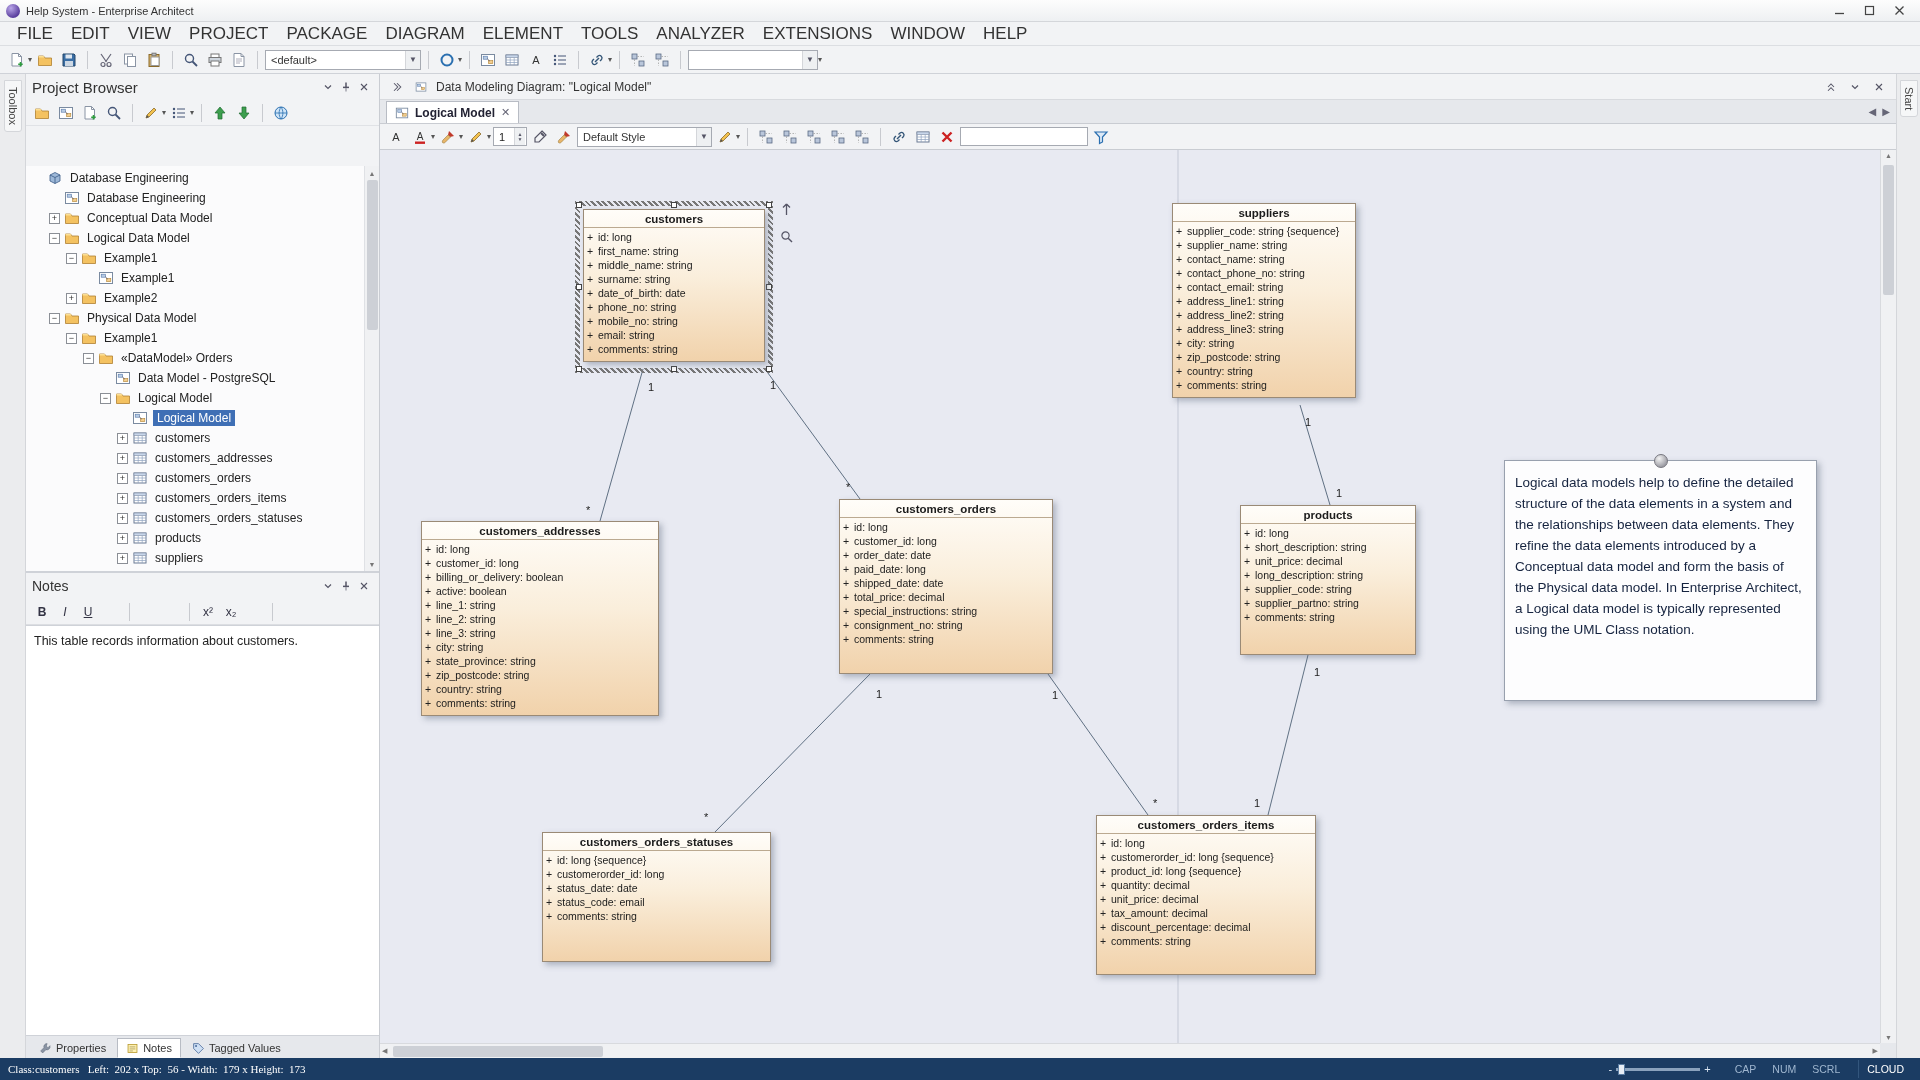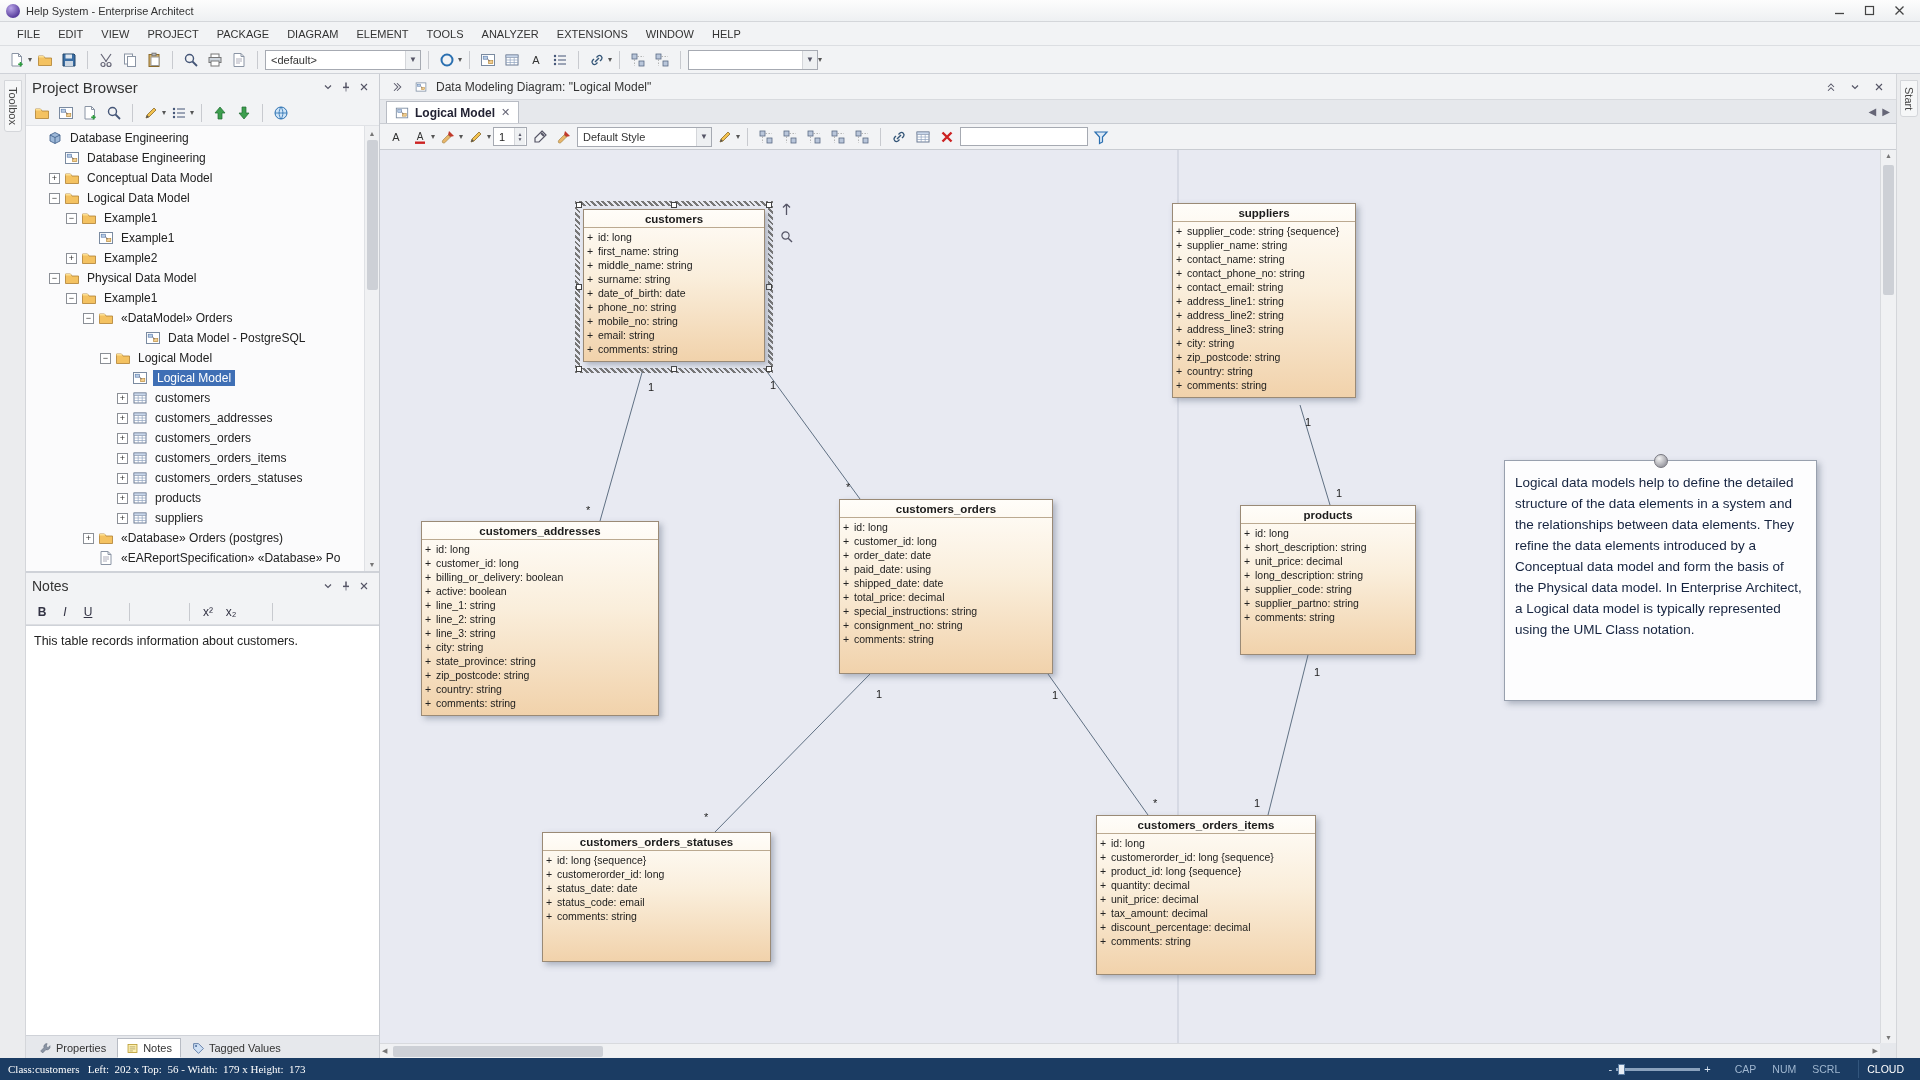--- a/index.html
+++ b/index.html
@@ -8,21 +8,21 @@
 
   
   .titlebar{height:22px;background:linear-gradient(#fdfdfd,#eef0f2);border-bottom:1px solid #d4d6da;display:flex;align-items:center;padding:0 6px;flex:0 0 auto;}
   .app-logo{width:14px;height:14px;border-radius:50%;background:radial-gradient(circle at 35% 30%,#b9a6e8,#5a3f9e 70%);margin-right:6px;flex:0 0 auto;}
   .title-text{font-size:11px;color:#333;flex:1;}
   .winbtn{width:30px;height:18px;display:flex;align-items:center;justify-content:center;color:#444;font-size:11px;cursor:default;}
   .winbtn svg{width:11px;height:11px;}
 
   
   .menubar{height:24px;background:#f2f3f5;border-bottom:1px solid #dcdee2;display:flex;align-items:center;padding:0 8px;flex:0 0 auto;}
-  .menu-item{padding:3px 9px;font-size:11px;color:#333;cursor:default;}
+  .menu-item{padding:3px 9px;font-size:17px;color:#333;cursor:default;}
 
   
   .toolbar{height:28px;background:#f2f3f5;border-bottom:1px solid #cfd2d8;display:flex;align-items:center;padding:0 6px;gap:2px;flex:0 0 auto;}
   .tbtn{width:22px;height:22px;display:inline-flex;align-items:center;justify-content:center;border-radius:2px;}
   .tbtn svg{width:16px;height:16px;}
   .tiny-arrow{font-size:8px;color:#555;margin-left:-2px;}
   .tsep{width:1px;height:18px;background:#c8cacf;margin:0 5px;}
   .combo{height:20px;background:#fff;border:1px solid #a6aab2;display:inline-flex;align-items:center;font-size:11px;color:#333;padding-left:5px;position:relative;}
   .combo .carr{margin-left:auto;width:15px;height:100%;display:flex;align-items:center;justify-content:center;border-left:1px solid #d4d6da;color:#556;font-size:8px;background:#eef0f2;}
 
@@ -33,21 +33,21 @@
   .vlabel{position:absolute;top:6px;left:50%;transform:translateX(-50%);writing-mode:vertical-rl;font-size:11px;color:#444;padding:6px 2px;background:#f6f7f8;border:1px solid #d4d6da;border-radius:0 0 3px 3px;}
 
   
   .left-panel{width:354px;background:#f2f3f5;border-right:1px solid #c9ccd2;display:flex;flex-direction:column;flex:0 0 auto;}
   .pb-container{height:499px;display:flex;flex-direction:column;border-bottom:2px solid #cfd2d8;}
   .panel-header{height:26px;display:flex;align-items:center;padding:0 6px;background:#f2f3f5;}
   .panel-title{font-size:15px;color:#333;flex:1;}
   .ph-icon{width:18px;height:18px;display:flex;align-items:center;justify-content:center;}
   .ph-icon svg{width:12px;height:12px;}
   .pb-toolbar{height:26px;display:flex;align-items:center;padding:0 5px;gap:2px;border-bottom:1px solid #e0e2e6;}
-  .tree{flex:1;background:#fbfbfc;position:relative;overflow:hidden;padding-top:2px;}
+  .tree{flex:1;background:#fbfbfc;position:relative;overflow:hidden;padding-top:2px;margin-top:40px;}
   .tree-inner{position:absolute;left:0;top:2px;right:15px;bottom:0;overflow:hidden;}
   .tree-row{height:20px;display:flex;align-items:center;font-size:12px;color:#222;white-space:nowrap;}
   .tree-row.sel .tlabel{background:#3f6fb5;color:#fff;padding:1px 4px;}
   .expander{width:11px;height:11px;border:1px solid #8b8f96;background:#fff;font-size:9px;line-height:9px;text-align:center;color:#333;margin-right:4px;flex:0 0 auto;}
   .hidden-exp{visibility:hidden;}
   .ticon{width:17px;height:16px;margin-right:4px;flex:0 0 auto;display:inline-flex;}
   .ticon svg{width:16px;height:16px;}
   .tlabel{padding:1px 2px;}
   .fake-vscroll{position:absolute;right:0;top:0;bottom:0;width:15px;background:#f0f1f3;border-left:1px solid #dfe1e5;display:flex;flex-direction:column;align-items:center;}
   .fake-vscroll .arr{height:14px;font-size:7px;color:#777;display:flex;align-items:center;}
@@ -541,21 +541,21 @@
               <div class="tree-row" style="padding-left: 57px;">
                 <span class="expander">−</span>
                 <span class="ticon">
                   <svg viewBox="0 0 16 16">
                     <path d="M1.5 4h5l1.5 2h6.5v7.5h-13z" fill="#f4c261" stroke="#b08030" stroke-width="0.8"></path>
                     <path d="M1.5 4h5l1 1.4h-6z" fill="#fbdf95"></path>
                   </svg>
                 </span>
                 <span class="tlabel">«DataModel» Orders</span>
               </div>
-              <div class="tree-row" style="padding-left: 104px;">
+              <div class="tree-row" style="padding-left: 74px;">
                 <span class="expander hidden-exp"></span>
                 <span class="ticon">
                   <svg viewBox="0 0 16 16">
                     <rect x="1.5" y="2.5" width="13" height="11" fill="#fff" stroke="#7a8aa0"></rect>
                     <rect x="3.2" y="4.2" width="4.3" height="3" fill="#b8cce4" stroke="#5577aa" stroke-width="0.6"></rect>
                     <rect x="8.5" y="8.6" width="4.3" height="3" fill="#f4cf8f" stroke="#b08030" stroke-width="0.6"></rect>
                     <path d="M7 6.5l3 2.8" stroke="#667" stroke-width="0.8"></path>
                   </svg>
                 </span>
                 <span class="tlabel">Data Model - PostgreSQL</span>
@@ -1223,21 +1223,21 @@
               <div class="attr">
                 <span class="plus">+</span>
                 <span class="atext">customer_id: long</span>
               </div>
               <div class="attr">
                 <span class="plus">+</span>
                 <span class="atext">order_date: date</span>
               </div>
               <div class="attr">
                 <span class="plus">+</span>
-                <span class="atext">paid_date: using</span>
+                <span class="atext">paid_date: long</span>
               </div>
               <div class="attr">
                 <span class="plus">+</span>
                 <span class="atext">shipped_date: date</span>
               </div>
               <div class="attr">
                 <span class="plus">+</span>
                 <span class="atext">total_price: decimal</span>
               </div>
               <div class="attr">

